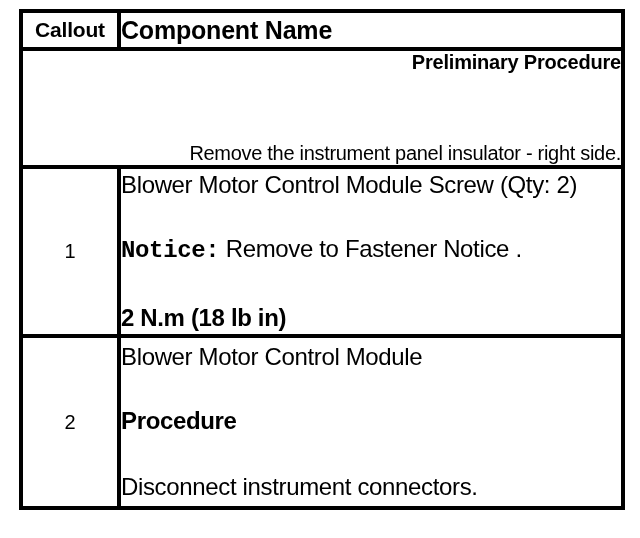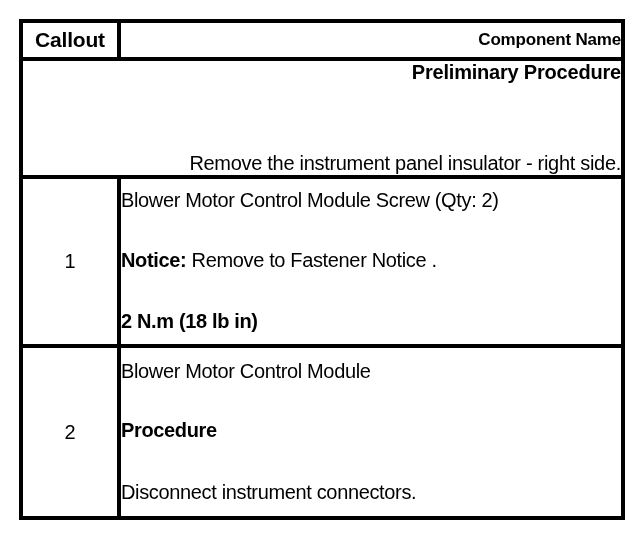--- a/index.html
+++ b/index.html
@@ -18,21 +18,21 @@
   .page {
     position: relative;
     width: 640px;
     height: 538px;
     background: #ffffff;
   }
 
   .parts-table {
     position: absolute;
     left: 19px;
-    top: 19px;
+    top: 9px;
     width: 602px;
     border-collapse: collapse;
     table-layout: fixed;
     background: #fde047;
   }
 
   .parts-table td,
   .parts-table th {
     border: 4px solid #000000;
     padding: 0;
@@ -48,22 +48,22 @@
   .hdr-callout {
     height: 34px;
     text-align: center;
     font-size: 21px;
     font-weight: bold;
     letter-spacing: -0.2px;
     padding: 0 4px;
   }
   .hdr-name {
     height: 34px;
-    text-align: right;
-    font-size: 17px;
+    text-align: left;
+    font-size: 25px;
     font-weight: bold;
     letter-spacing: -0.2px;
   }
 
   
   .prelim-cell {
     height: 100px;
     padding: 7px 0 9px 8px;
     vertical-align: top;
     text-align: right;
@@ -94,27 +94,27 @@
   }
   .detail-cell {
     vertical-align: top;
     padding: 5px 2px 6px 8px;
     text-align: left;
   }
   .row1 .detail-cell { height: 165px; }
   .row2 .detail-cell { height: 168px; }
 
   .line {
-    font-size: 20px;
+    font-size: 24px;
     line-height: 1.18;
     letter-spacing: -0.35px;
     white-space: nowrap;
   }
   .line.bold { font-weight: bold; }
-  .line .bold-lead { font-weight: bold; }
+  .line .bold-lead { font-weight: bold; font-family: Liberation Mono, monospace; }
   .spacer-md { height: 36px; }
   .spacer-lg { height: 38px; }
 </style>
 </head>
 <body>
 
 <div class="page">
 
   <table class="parts-table">
     <colgroup>

